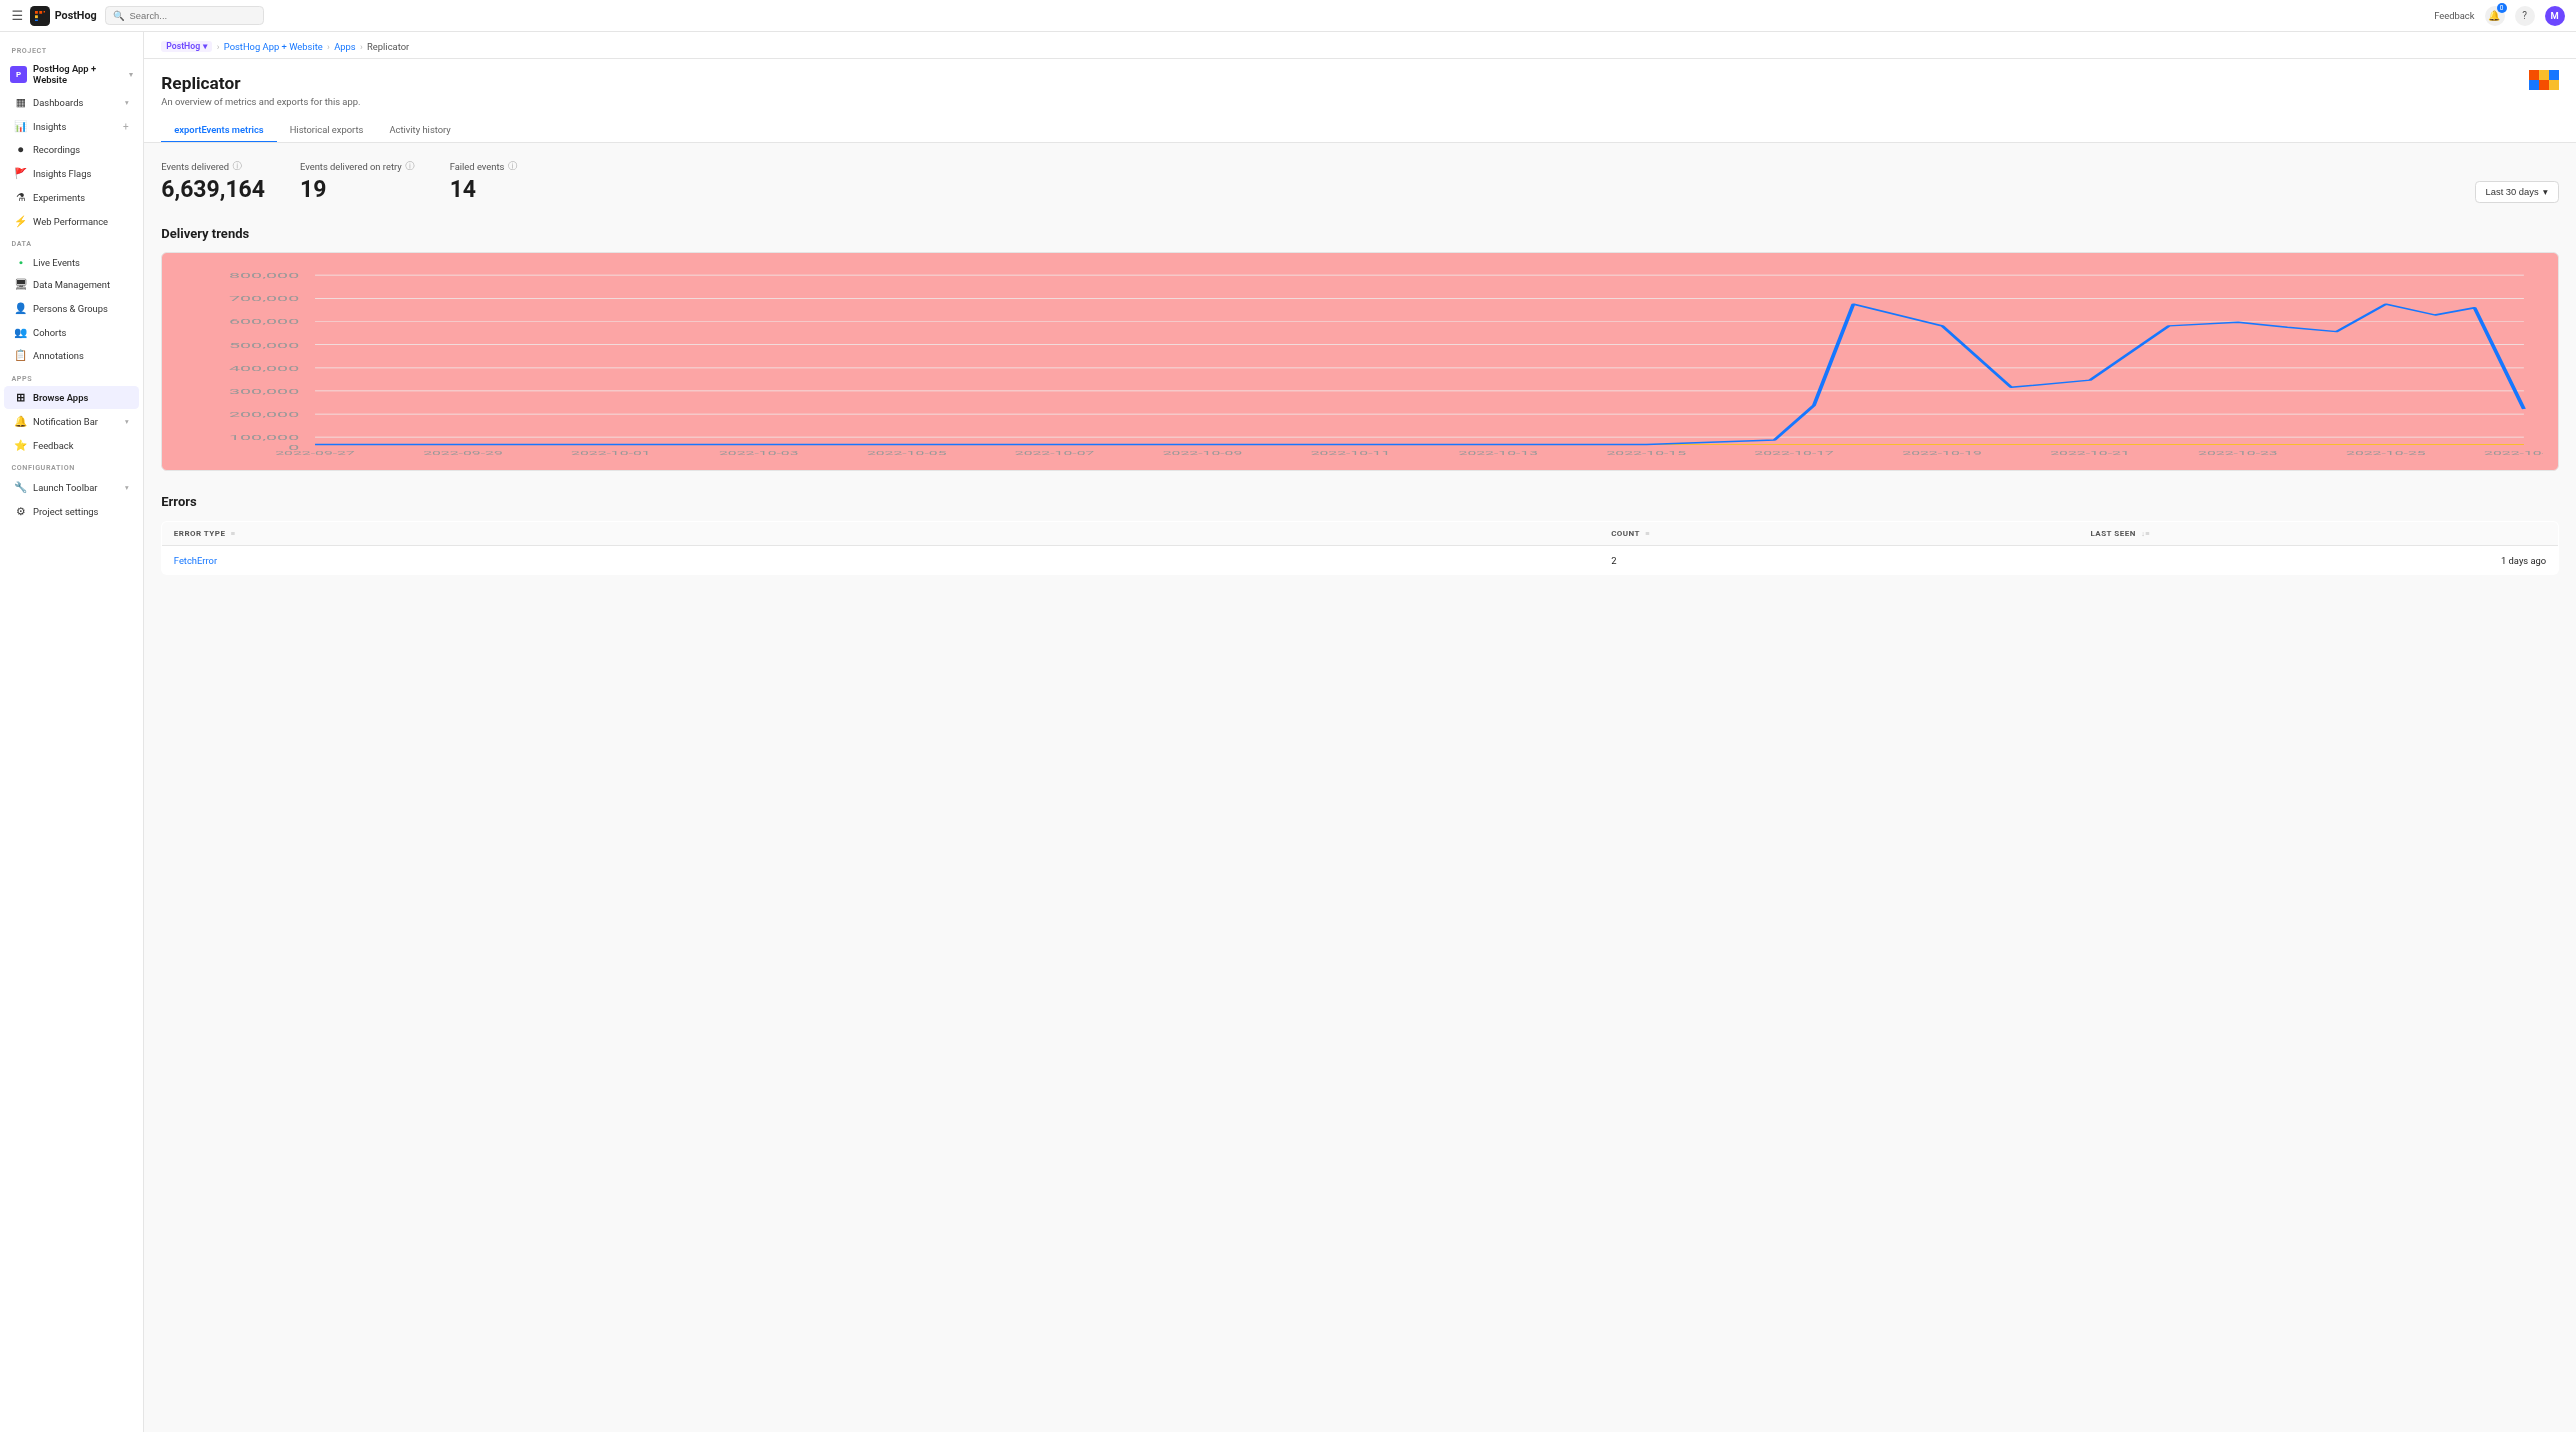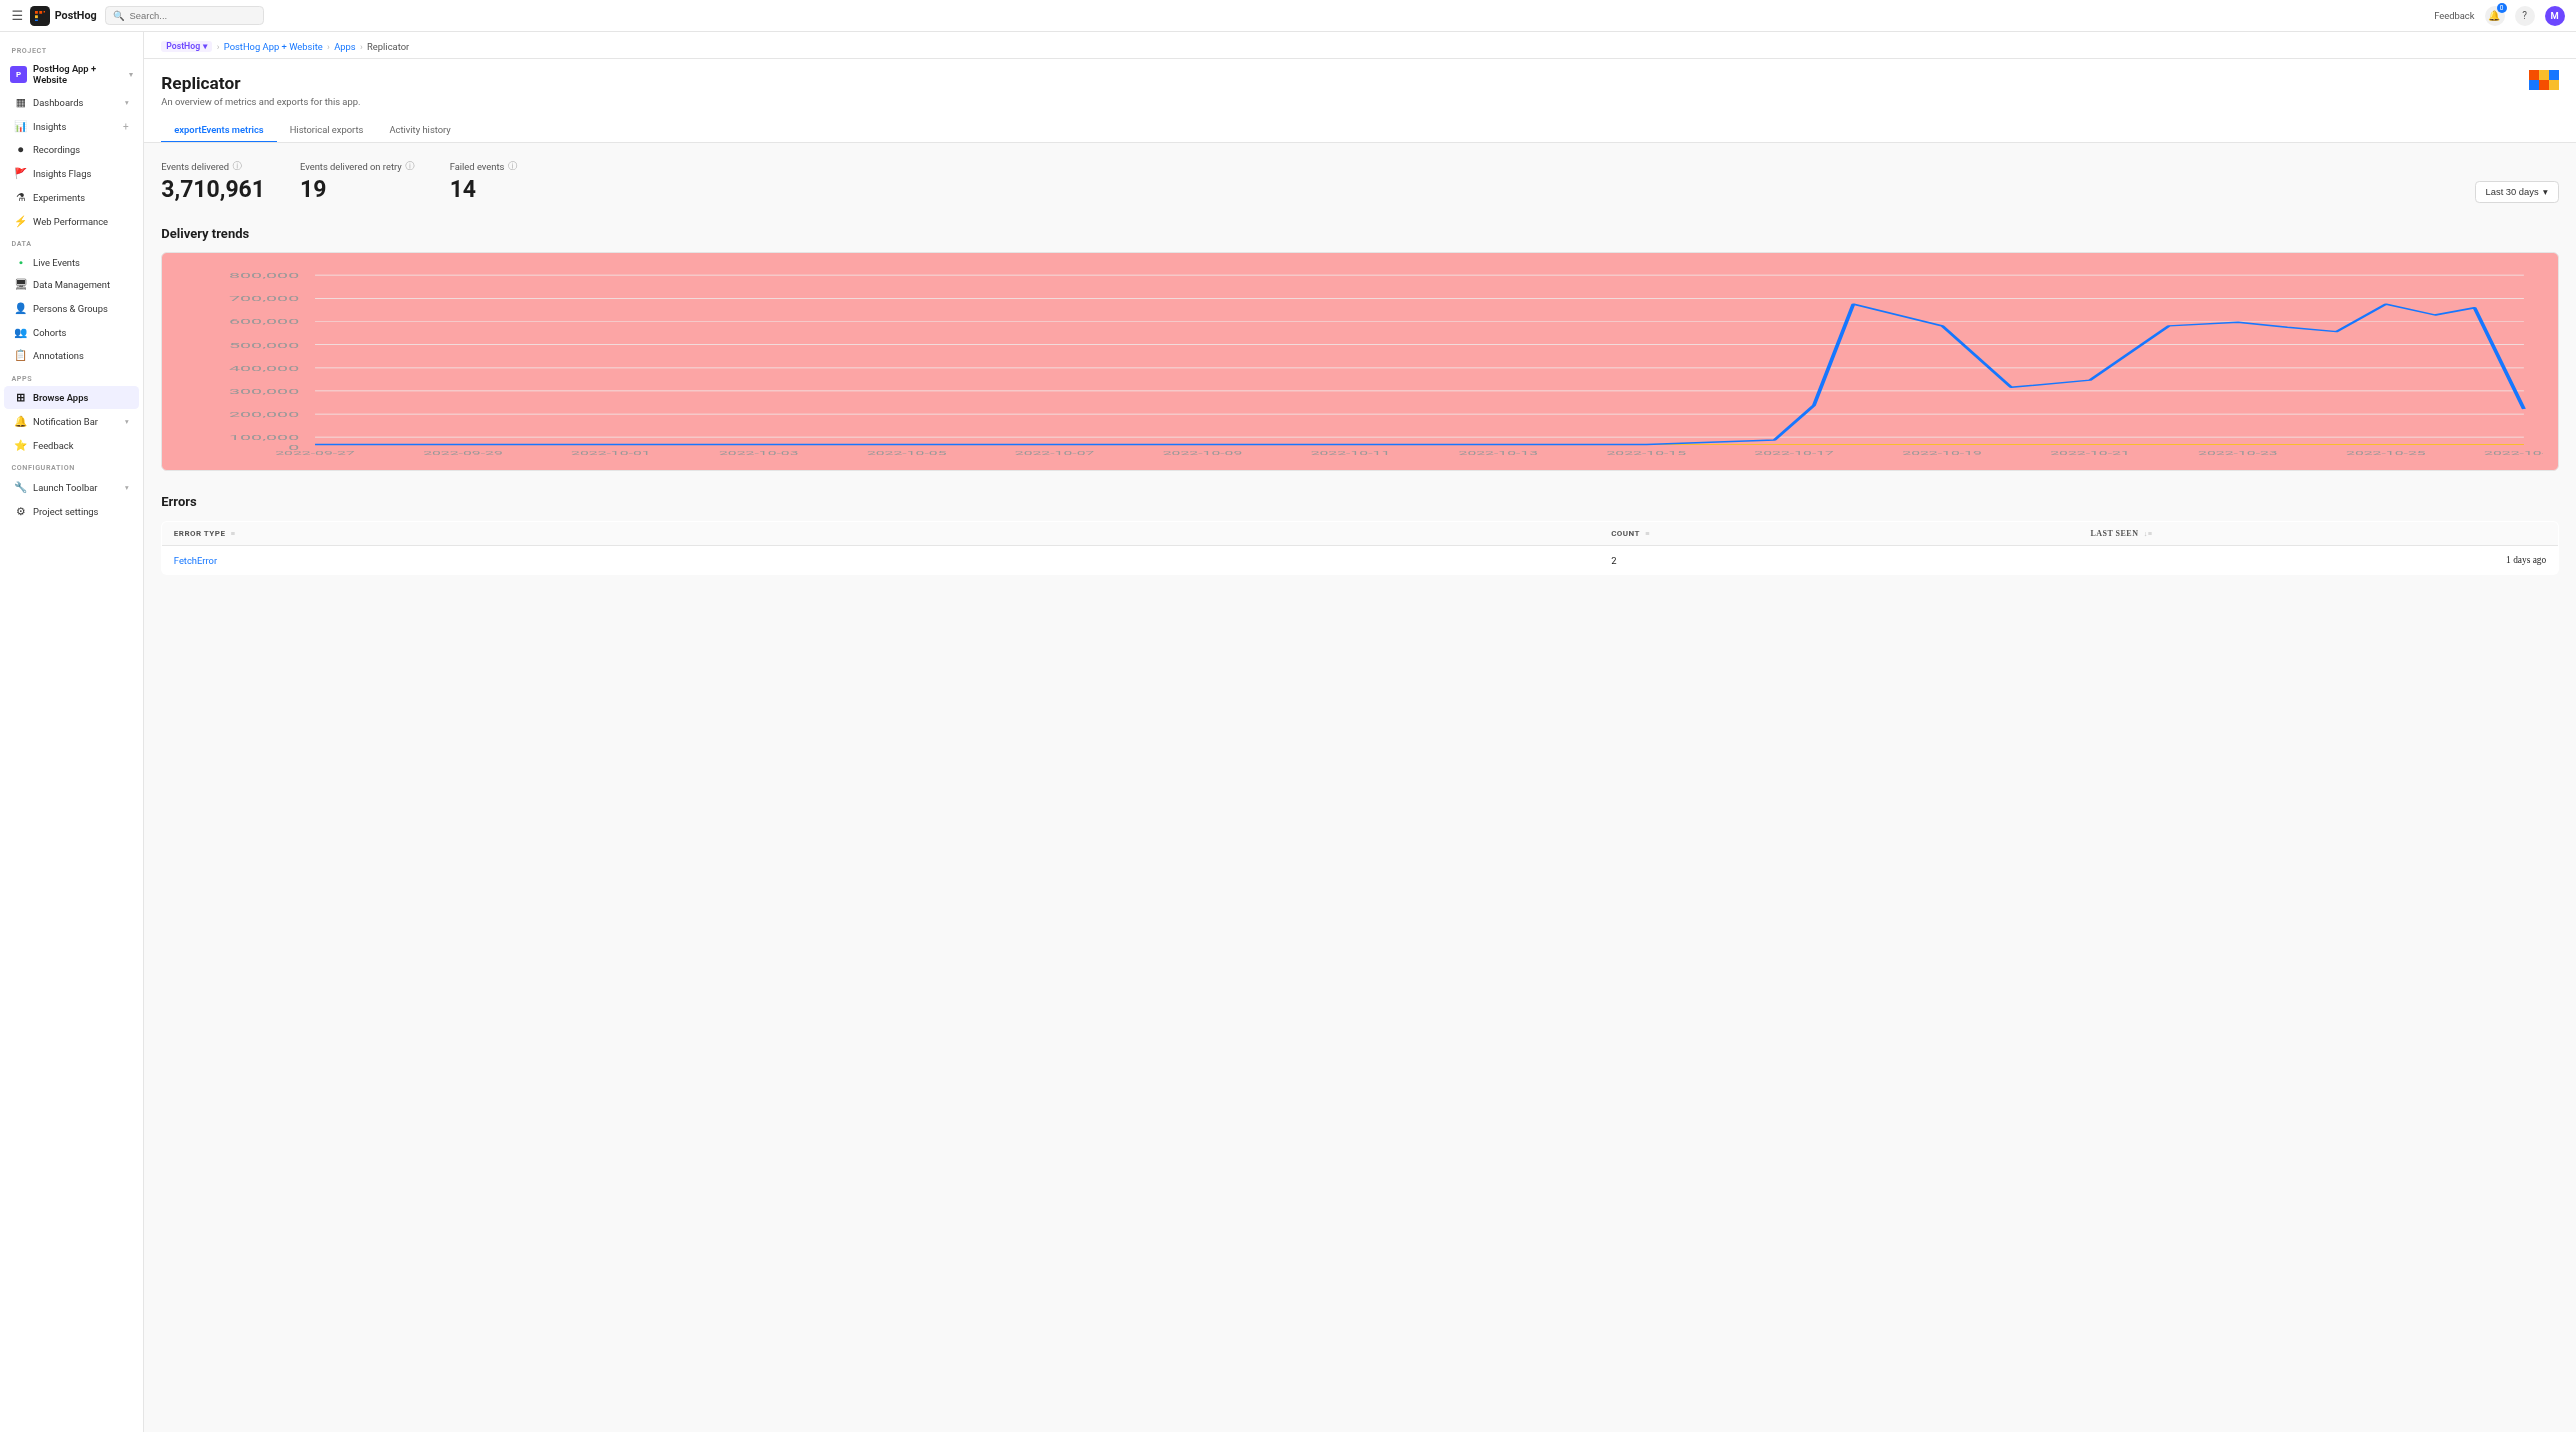--- a/index.html
+++ b/index.html
@@ -72,21 +72,21 @@
     
     .errors-section { }
     .errors-table { width: 100%; border-collapse: collapse; background: #fff; border: 0.7px solid #e5e5e5; border-radius: 5.8px; overflow: hidden; }
     .errors-table th { text-align: left; padding: 7.2px 11.5px; font-size: 8px; font-weight: 700; color: #555; text-transform: uppercase; letter-spacing: 0.06em; background: #fafafa; border-bottom: 0.7px solid #e5e5e5; }
     .errors-table th .sort-icon { color: #bbb; margin-left: 2.9px; font-size: 7.2px; }
     .errors-table td { padding: 8.7px 11.5px; font-size: 9.4px; border-bottom: 0.7px solid #f0f0f0; }
     .errors-table tr:last-child td { border-bottom: none; }
     .error-link { color: #1677ff; cursor: pointer; text-decoration: none; }
     .col-error { width: 60%; }
     .col-count { width: 20%; }
-    .col-lastseen { width: 20%; text-align: right; font-family: Liberation Serif, serif; }
+    .col-lastseen { width: 20%; text-align: right; }
     .col-lastseen-header { text-align: right; }
 
     
     .ph-logo { display: flex; align-items: center; }
 
     
     .page-header-wrapper { position: relative; background: #fff; }
 
     
     .sidebar::-webkit-scrollbar { width: 2.9px; }
@@ -257,21 +257,21 @@
     </div>
 
     <div class="content">
 
       <div class="metrics-row">
         <div class="metric">
           <div class="metric-label">
             <span>Events delivered</span>
             <span class="metric-info">ⓘ</span>
           </div>
-          <div class="metric-value">3,710,961</div>
+          <div class="metric-value">6,639,164</div>
         </div>
         <div class="metric">
           <div class="metric-label">
             <span>Events delivered on retry</span>
             <span class="metric-info">ⓘ</span>
           </div>
           <div class="metric-value">19</div>
         </div>
         <div class="metric">
           <div class="metric-label">

